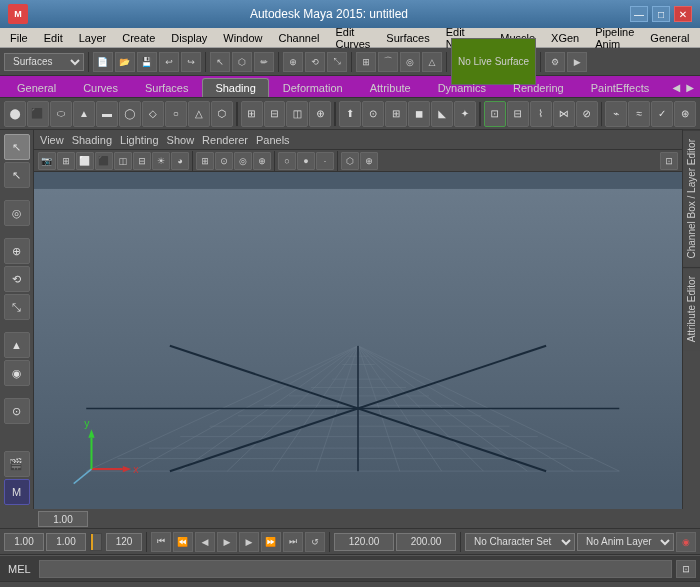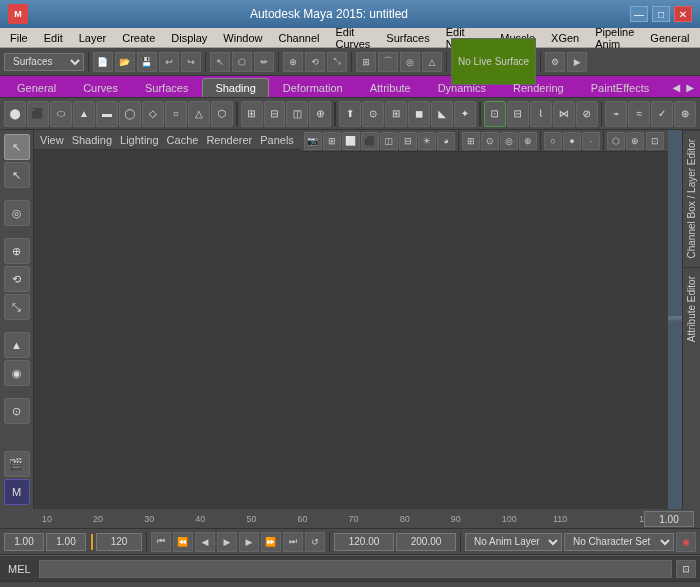--- a/index.html
+++ b/index.html
@@ -150,21 +150,21 @@
       font-size: 11px;
       border-radius: 2px;
     }
     .left-tool.active { background: #7a7a7a; border-color: #999; }
     .left-tool-spacer { height: 8px; }
 
     
     .viewport {
       flex: 1;
       display: flex;
-      flex-direction: row;
+      flex-direction: column;
       background: #3c3c3c;
       position: relative;
     }
     .viewport-menubar {
       background: #4a4a4a;
       display: flex;
       align-items: center;
       padding: 2px 6px;
       gap: 8px;
       border-bottom: 1px solid #333;
@@ -492,21 +492,21 @@
     <div class="left-tool">🎬</div>
     <div class="left-tool" style="background:#3a3a6a; border-color:#5555aa;">M</div>
   </div>
 
   <div class="viewport">
 
     <div class="viewport-menubar">
       <span class="viewport-menu">View</span>
       <span class="viewport-menu">Shading</span>
       <span class="viewport-menu">Lighting</span>
-      <span class="viewport-menu">Cache</span>
+      <span class="viewport-menu">Show</span>
       <span class="viewport-menu">Renderer</span>
       <span class="viewport-menu">Panels</span>
     </div>
 
     <div class="viewport-toolbar">
       <div class="vp-icon">📷</div>
       <div class="vp-icon">⊞</div>
       <div class="vp-icon">⬜</div>
       <div class="vp-icon">⬛</div>
       <div class="vp-icon">◫</div>
@@ -592,73 +592,59 @@
   </div>
 
   <div class="right-sidebar">
     <div class="sidebar-tab">Channel Box / Layer Editor</div>
     <div class="sidebar-tab">Attribute Editor</div>
   </div>
 </div>
 
 <div class="timeline-ruler">
   <div style="width:34px; text-align:center; color:#888; font-size:10px;"></div>
-  <div class="timeline-ruler-content">
-    <span style="flex:1; font-size:9px; color:#aaa;">10</span>
-    <span style="flex:1; font-size:9px; color:#aaa;">20</span>
-    <span style="flex:1; font-size:9px; color:#aaa;">30</span>
-    <span style="flex:1; font-size:9px; color:#aaa;">40</span>
-    <span style="flex:1; font-size:9px; color:#aaa;">50</span>
-    <span style="flex:1; font-size:9px; color:#aaa;">60</span>
-    <span style="flex:1; font-size:9px; color:#aaa;">70</span>
-    <span style="flex:1; font-size:9px; color:#aaa;">80</span>
-    <span style="flex:1; font-size:9px; color:#aaa;">90</span>
-    <span style="flex:1; font-size:9px; color:#aaa;">100</span>
-    <span style="flex:1; font-size:9px; color:#aaa;">110</span>
-    <span style="flex:0 0 40px; font-size:9px; color:#aaa; text-align:right;">1</span>
-  </div>
 
   <div style="width:50px; background:#5a5a5a; border:1px solid #777; text-align:center; color:#ddd; font-size:10px; height:16px; line-height:16px; margin-right:2px;">1.00</div>
 </div>
 
 <div class="timeline-playback">
 
   <input class="time-input" style="width: 40px;" type="text" value="1.00">
   <input class="time-input" style="width: 40px;" type="text" value="1.00">
 
   <div class="frames-track">
     <div class="frame-indicator"></div>
   </div>
 
-  <input class="time-input" style="width: 46px;" type="text" value="120">
+  <input class="time-input" style="width: 36px;" type="text" value="120">
 
   <div class="sep-v"></div>
 
   <div class="playback-btn">⏮</div>
   <div class="playback-btn">⏪</div>
   <div class="playback-btn">◀</div>
   <div class="playback-btn">▶</div>
   <div class="playback-btn">▶</div>
   <div class="playback-btn">⏩</div>
   <div class="playback-btn">⏭</div>
   <div class="playback-btn">↺</div>
 
   <div class="sep-v"></div>
 
   <input class="range-input" type="text" value="120.00" style="">
   <input class="range-input" type="text" value="200.00" style="">
 
   <div class="sep-v"></div>
 
+  <select class="anim-layer-sel" style="width:110px;">
+    <option>No Character Set</option>
+  </select>
+
   <select class="anim-layer-sel">
     <option>No Anim Layer</option>
-  </select>
-
-  <select class="anim-layer-sel" style="width:110px;">
-    <option>No Character Set</option>
   </select>
 
   <div class="playback-btn" style="color:#e05050;">◉</div>
 </div>
 
 <div class="bottom-controls">
   <span class="mel-label">MEL</span>
   <input class="command-input" type="text" placeholder="" style="">
   <div class="cmd-btn">⊡</div>
 </div>

